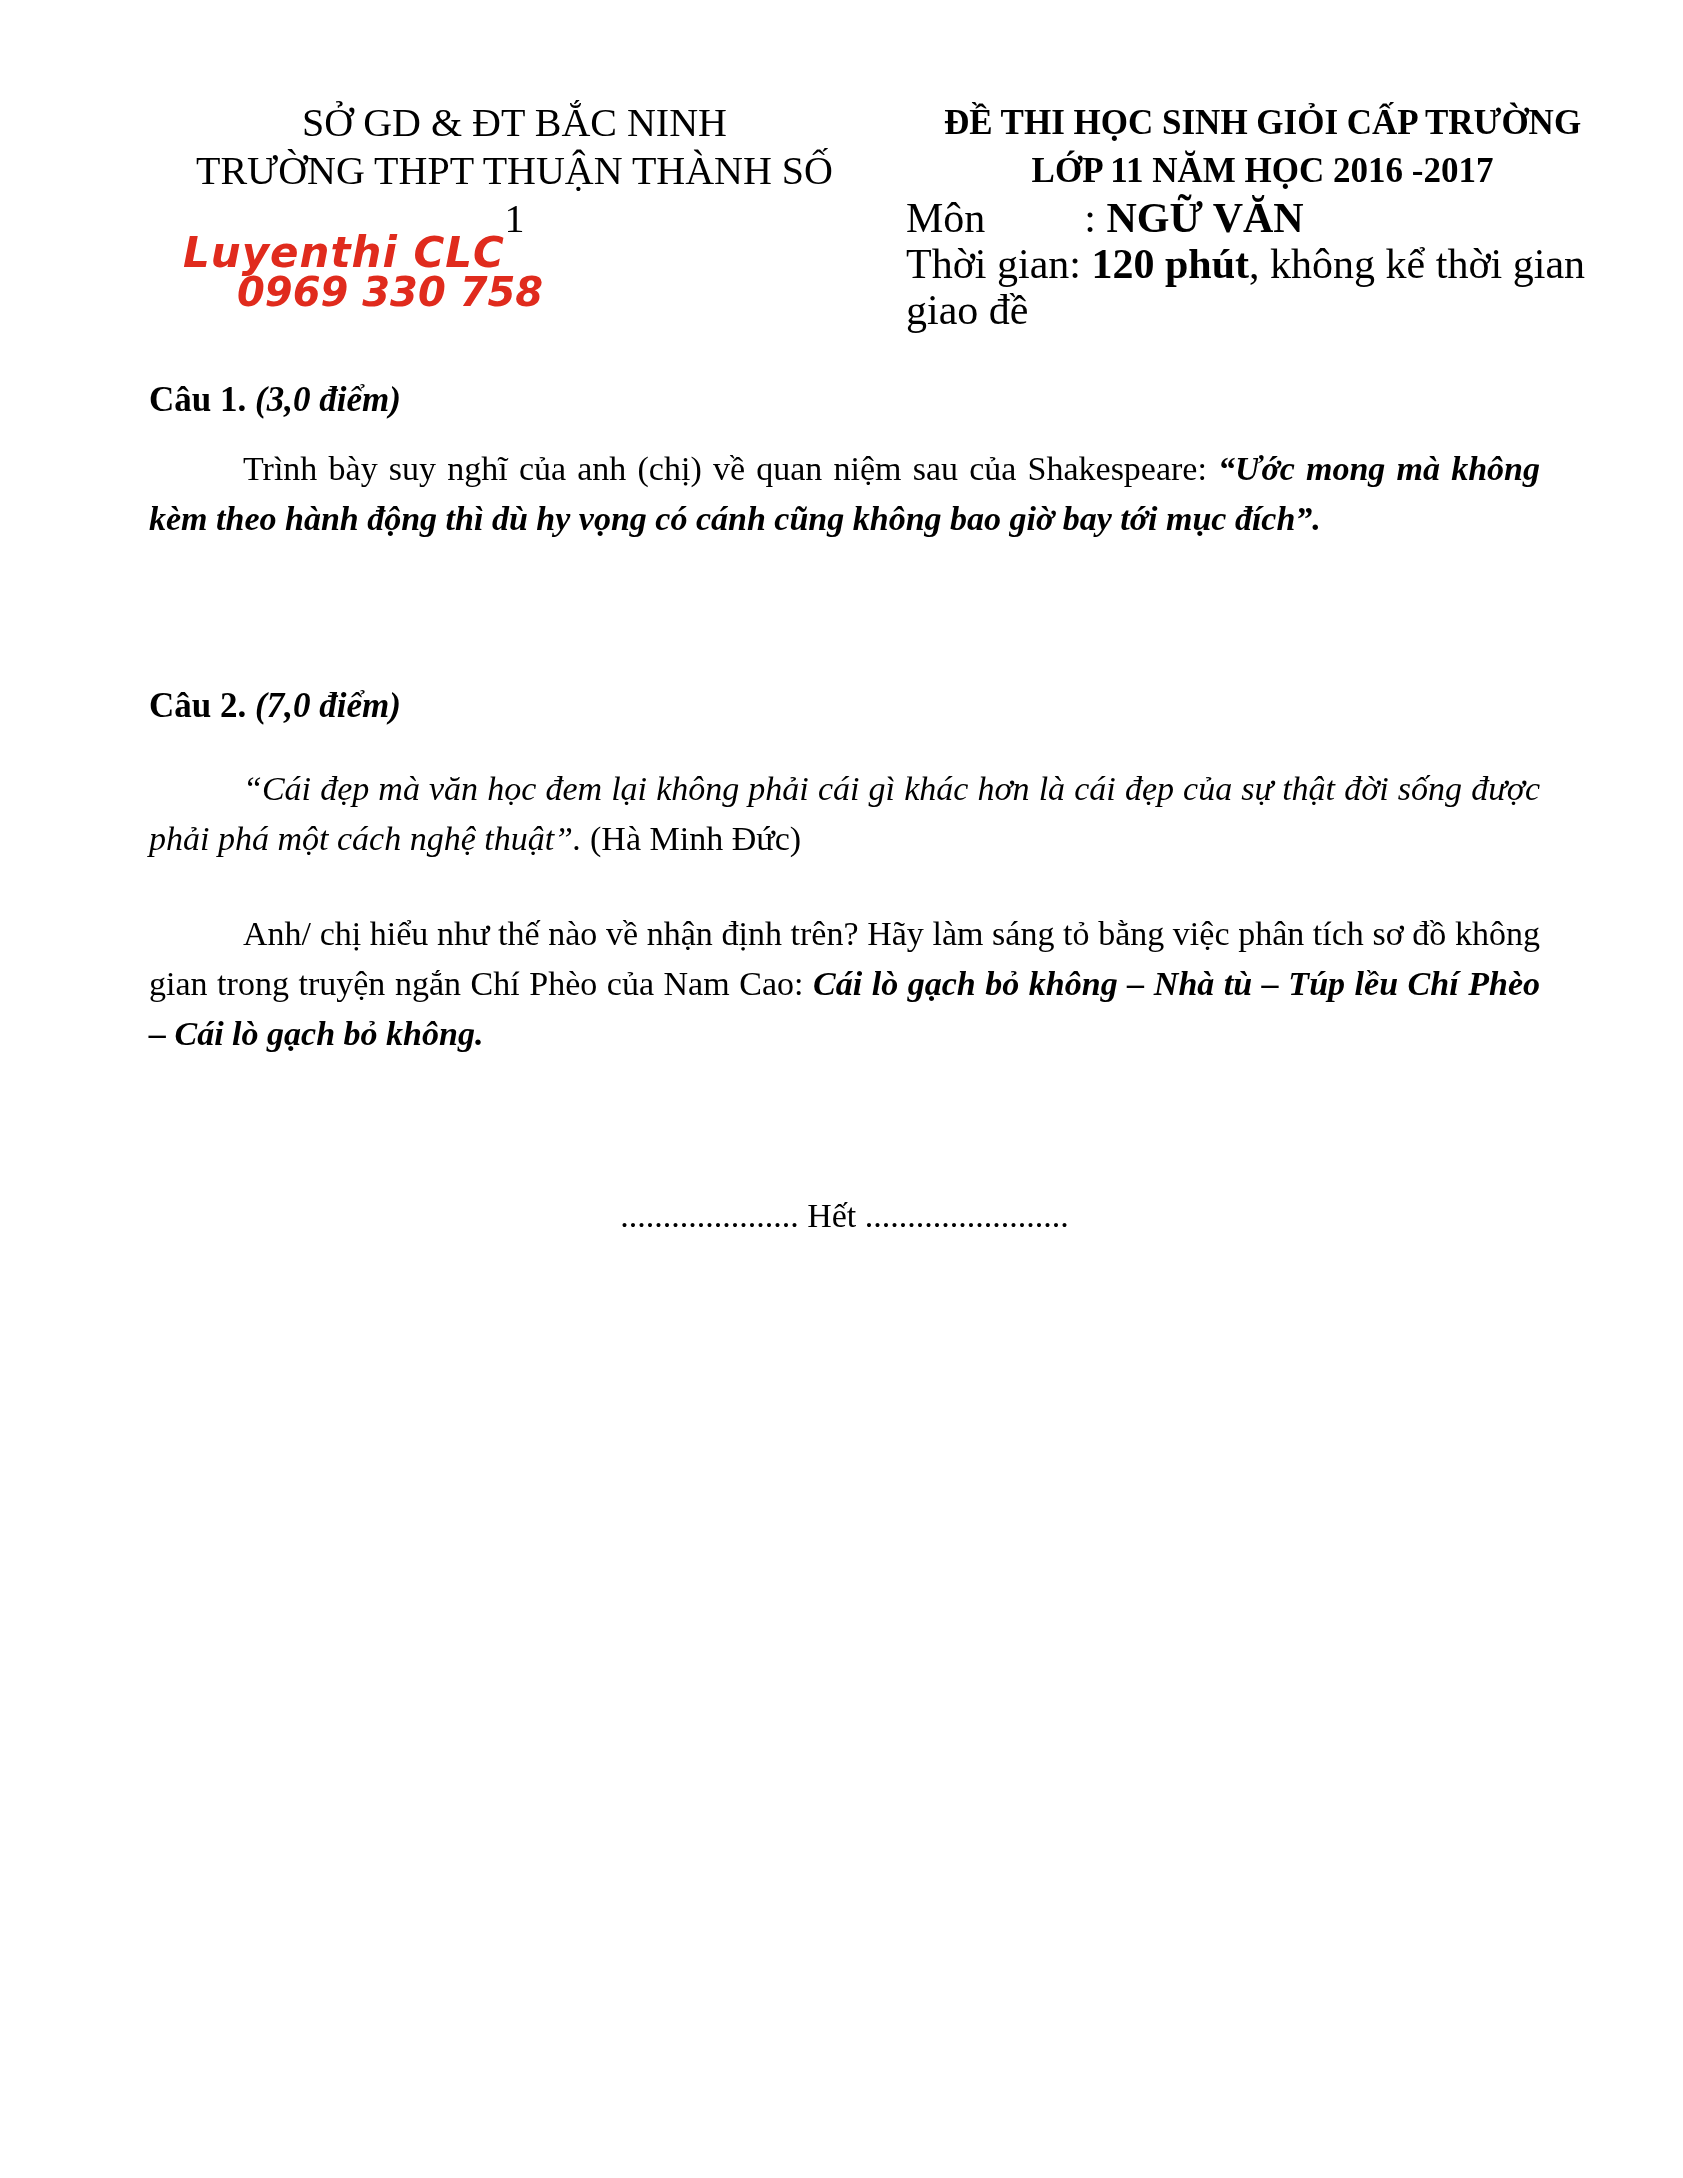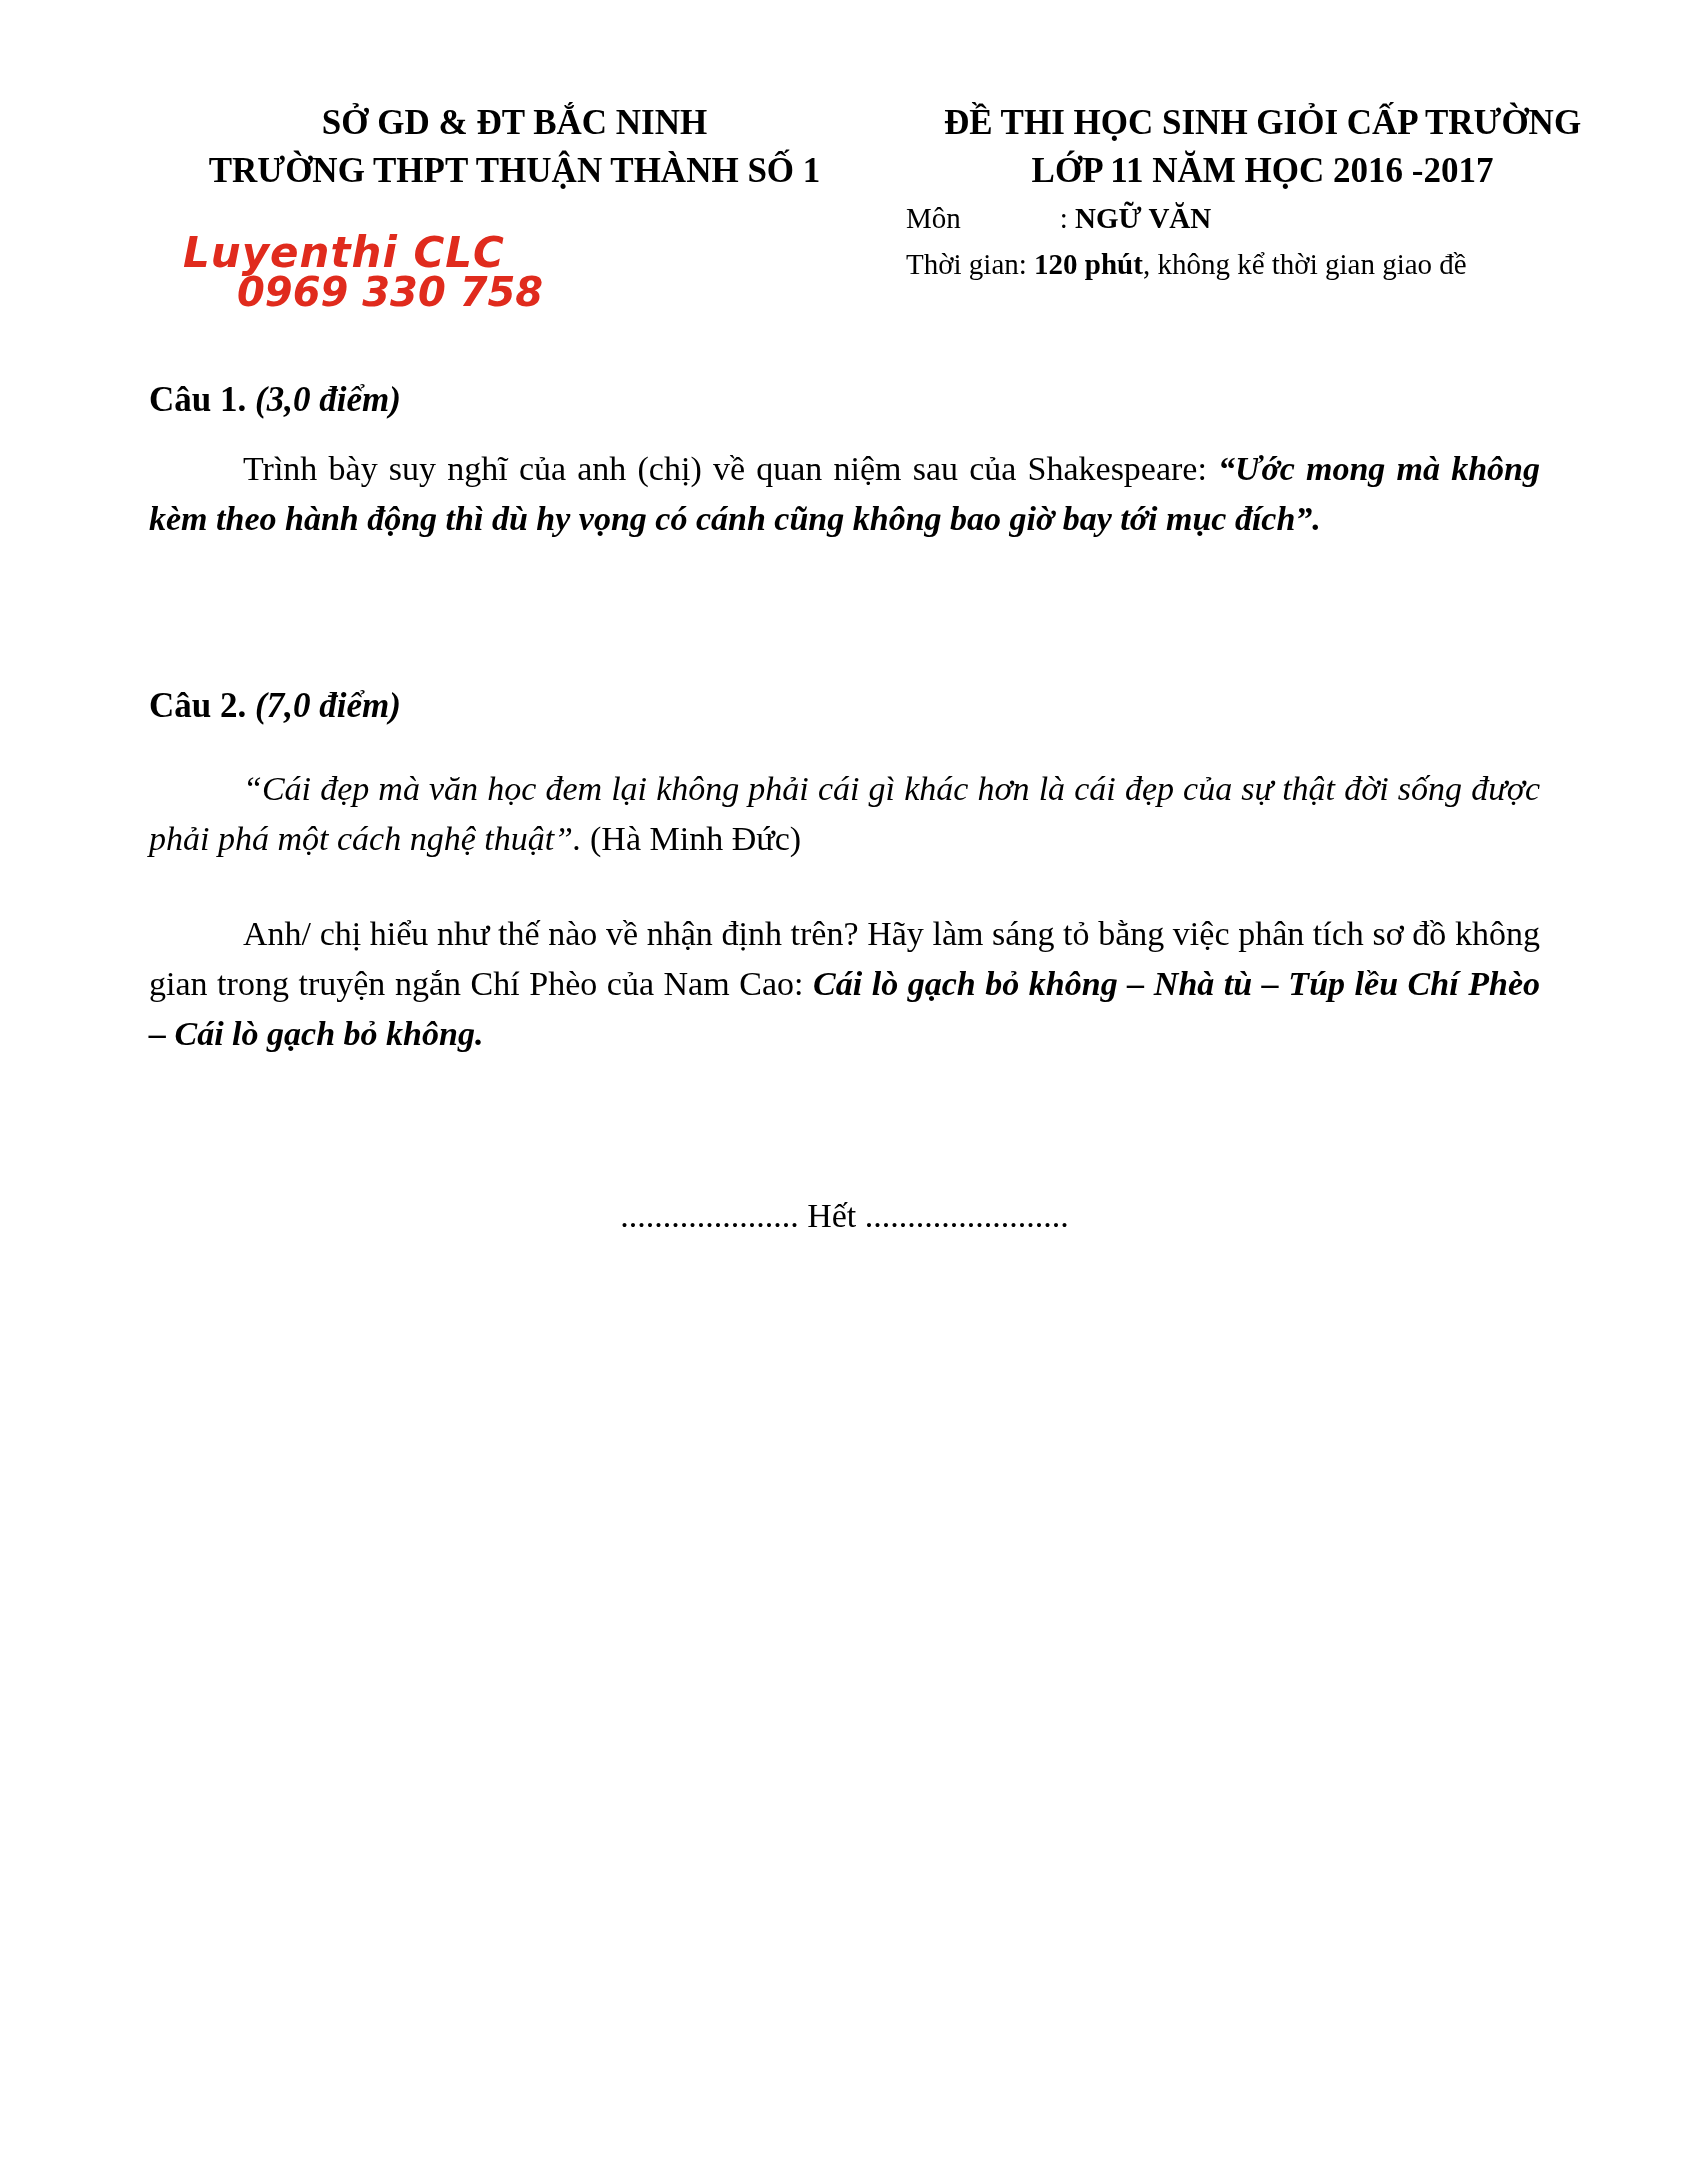--- a/index.html
+++ b/index.html
@@ -7,36 +7,36 @@
     position:relative;
     width:1683px;height:2178px;
     background:#ffffff;
     font-family:"Liberation Serif","DejaVu Serif",serif;
     color:#000;
     overflow:hidden;
   }
   
   .header-left{
     position:absolute;left:183px;top:99px;width:663px;
-    text-align:center;font-weight:bold;font-size:35px;line-height:48px;
+    text-align:center;font-weight:normal;font-size:40px;line-height:48px;
   }
   .logo{
     position:absolute;left:183px;top:230px;width:663px;
     text-align:left;
     font-family:"DejaVu Sans","Liberation Sans",sans-serif;
     font-style:italic;font-weight:bold;
   }
   .logo-brand{font-size:42px;line-height:46px;letter-spacing:1px;}
   .logo-phone{font-size:40px;line-height:32px;padding-left:54px;}
   .header-right{
     position:absolute;left:906px;top:99px;width:713px;
     font-size:35px;line-height:48px;
   }
   .hr-center{text-align:center;font-weight:bold;}
-  .hr-line{font-size:29px;line-height:46px;white-space:pre-wrap;}
+  .hr-line{font-size:42px;line-height:46px;white-space:pre-wrap;}
   
   .doc-body{position:absolute;left:149px;width:1391px;font-size:34px;}
   .heading{position:absolute;left:0;font-size:35px;line-height:46px;}
   .para{
     position:absolute;left:0;width:1391px;
     text-align:justify;text-indent:94px;line-height:50px;
   }
   .end-line{position:absolute;left:0;width:1391px;text-align:center;line-height:46px;}
   
   .run-r{font-weight:normal;font-style:normal;}

